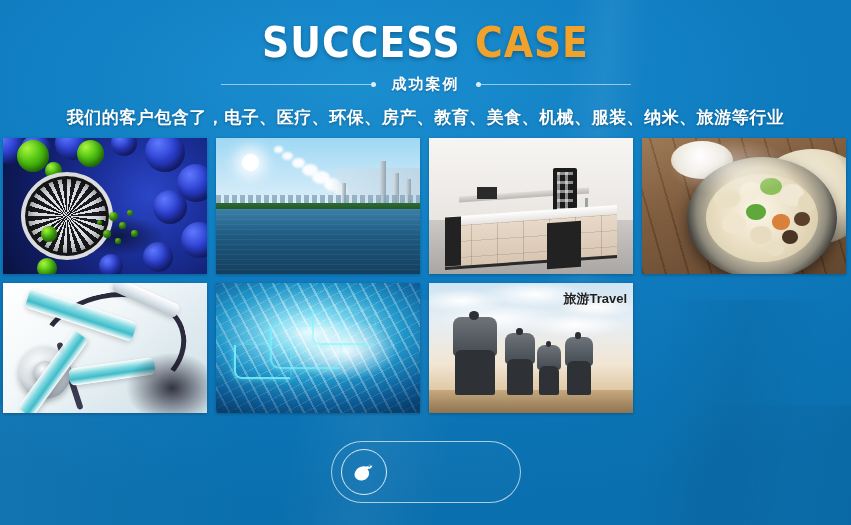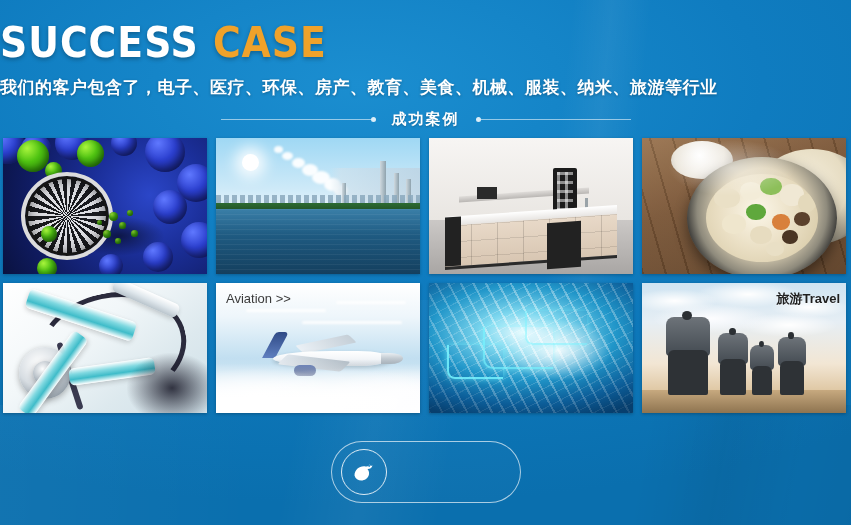--- a/index.html
+++ b/index.html
@@ -26,21 +26,21 @@
     background:linear-gradient(100deg, rgba(255,255,255,0) 38%, rgba(255,255,255,0.05) 44%, rgba(255,255,255,0) 50%,
                rgba(0,0,0,0) 64%, rgba(0,0,0,0.05) 70%, rgba(0,0,0,0) 76%);
   }
   .sheen.c {
     bottom:0; left:0; width:851px; height:120px;
     background:linear-gradient(92deg, rgba(255,255,255,0.035) 0%, rgba(255,255,255,0) 30%),
                linear-gradient(-78deg, rgba(0,0,0,0.05) 0%, rgba(0,0,0,0) 22%);
   }
 
   
-  #header { position:absolute; top:0; left:0; width:851px; text-align:left; }
+  #header { position:absolute; top:0; left:0; width:851px; text-align:center; }
   #title {
     margin-top:22px;
     font-family:"DejaVu Sans","Liberation Sans",sans-serif;
     font-size:42px; font-weight:bold; letter-spacing:1px;
     line-height:1; font-stretch:condensed;
     text-shadow:0 2px 4px rgba(0,0,0,0.28);
   }
   #title .w { color:#ffffff; }
   #title .o { color:#f0a22a; }
 
@@ -393,29 +393,29 @@
   <div class="sheen a"></div>
   <div class="sheen b"></div>
   <div class="sheen c"></div>
 
   <div id="header">
     <div id="title">
       <span class="w">SUCCESS</span>
       <span class="o">CASE</span>
     </div>
 
-    <div id="tagline">我们的客户包含了，电子、医疗、环保、房产、教育、美食、机械、服装、纳米、旅游等行业</div>
-
     <div id="subrow">
       <div class="divline"></div>
       <div class="divdot"></div>
       <div id="subtitle-cn">成功案例</div>
       <div class="divdot"></div>
       <div class="divline"></div>
     </div>
+
+    <div id="tagline">我们的客户包含了，电子、医疗、环保、房产、教育、美食、机械、服装、纳米、旅游等行业</div>
   </div>
 
   <div id="gallery">
 
     <div class="tile t-nano">
       <div class="sph" style="left:-14px;top:-10px;width:36px;height:36px;"></div>
       <div class="sph" style="left:18px;top:-4px;width:30px;height:30px;"></div>
       <div class="sph" style="left:52px;top:-12px;width:34px;height:34px;"></div>
       <div class="sph" style="left:142px;top:-6px;width:40px;height:40px;"></div>
       <div class="sph" style="left:174px;top:26px;width:38px;height:38px;"></div>
@@ -501,33 +501,20 @@
       <div class="tube" style="left:64px;top:58px;height:70px;transform:rotate(-18deg);"></div>
       <div class="chest" style="left:16px;top:64px;width:52px;height:52px;"></div>
       <div class="chest" style="left:30px;top:78px;width:24px;height:24px;background:radial-gradient(circle at 40% 34%,#fff,#aab4bd 60%,#6e777f 100%);"></div>
       <div class="syr" style="left:22px;top:22px;width:112px;height:20px;transform:rotate(18deg);"></div>
       <div class="syr" style="left:2px;top:82px;width:96px;height:18px;transform:rotate(-54deg);"></div>
       <div class="syr" style="left:66px;top:80px;width:86px;height:17px;transform:rotate(-8deg);"></div>
       <div class="syr" style="left:108px;top:8px;width:70px;height:14px;transform:rotate(24deg);background:linear-gradient(180deg,#fff,#dfe7ec 50%,#b9c4cc 100%);"></div>
       <div class="darkblur"></div>
     </div>
 
-    <div class="tile t-air">
-      <div class="wisp" style="left:30px;top:26px;width:80px;"></div>
-      <div class="wisp" style="left:86px;top:38px;width:100px;"></div>
-      <div class="wisp" style="left:120px;top:18px;width:70px;"></div>
-      <div class="tail"></div>
-      <div class="wing2"></div>
-      <div class="plane-body"></div>
-      <div class="plane-nose"></div>
-      <div class="wing"></div>
-      <div class="engine"></div>
-      <div class="cloudband"></div>
-      <div class="cap" style="left:10px;top:8px;">Aviation &gt;&gt;</div>
-    </div>
 
     <div class="tile t-tech">
       <div class="flecks"></div>
       <div class="glow"></div>
       <div class="trace" style="left:18px;top:62px;width:56px;height:34px;border-radius:0 0 0 8px;"></div>
       <div class="trace" style="left:54px;top:44px;width:70px;height:42px;border-radius:0 0 0 10px;opacity:.8;"></div>
       <div class="trace" style="left:96px;top:28px;width:62px;height:34px;border-radius:0 0 0 8px;opacity:.6;"></div>
     </div>
 
     <div class="tile t-trv">

